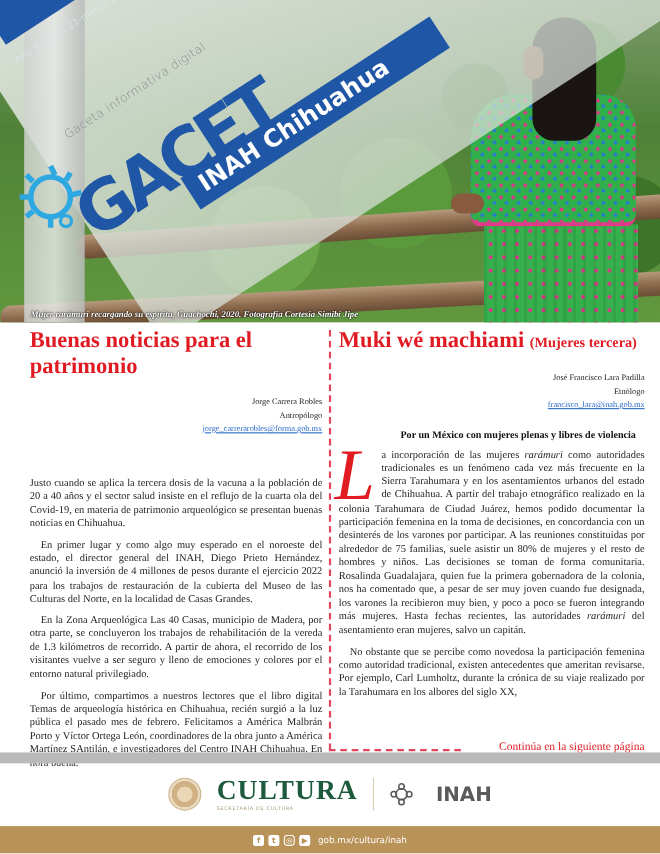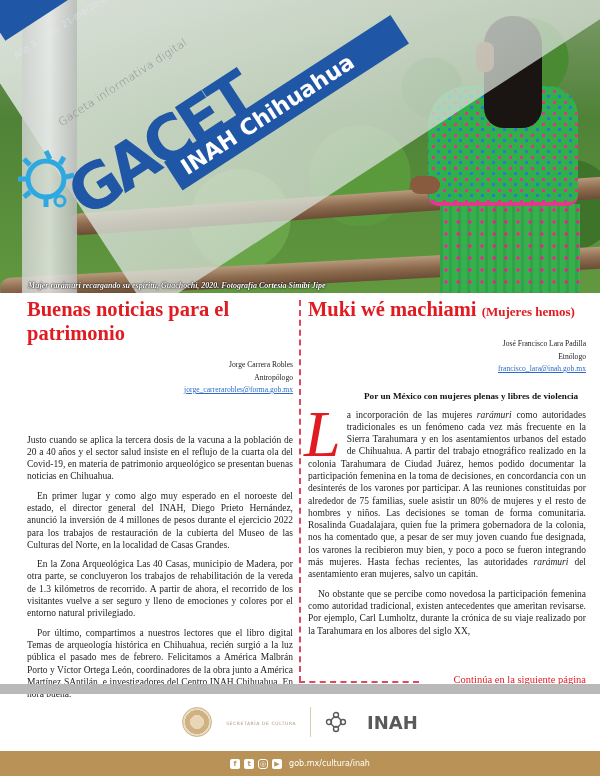--- a/index.html
+++ b/index.html
@@ -150,40 +150,41 @@
     <p class="indent">Por último, compartimos a nuestros lectores que el libro digital Temas de arqueología histórica en Chihuahua, recién surgió a la luz pública el pasado mes de febrero. Felicitamos a América Malbrán Porto y Víctor Ortega León, coordinadores de la obra junto a América Martínez SAntilán, e investigadores del Centro INAH Chihuahua. En hora buena.</p>
   </div>
 </div>
 
 <div class="divider-v"></div>
 <div class="divider-h"></div>
 
 <div class="col right">
   <h1 class="headline">
     <span>Muki wé machiami</span>
-    <span class="small">(Mujeres hemos)</span><br>
+    <span class="small">(Mujeres tercera)</span><br>
   </h1>
   <div class="byline">
     <div>José Francisco Lara Padilla</div>
     <div>Etnólogo</div>
     <a>francisco_lara@inah.gob.mx</a>
   </div>
   <div class="kicker">Por un México con mujeres plenas y libres de violencia</div>
   <div class="body-text">
     <p><span class="dropcap">L</span><span>a incorporación de las mujeres </span><em>rarámuri</em><span> como autoridades tradicionales es un fenómeno cada vez más frecuente en la Sierra Tarahumara y en los asentamientos urbanos del estado de Chihuahua. A partir del trabajo etnográfico realizado en la colonia Tarahumara de Ciudad Juárez, hemos podido documentar la participación femenina en la toma de decisiones, en concordancia con un desinterés de los varones por participar. A las reuniones constituidas por alrededor de 75 familias, suele asistir un 80% de mujeres y el resto de hombres y niños. Las decisiones se toman de forma comunitaria. Rosalinda Guadalajara, quien fue la primera gobernadora de la colonia, nos ha comentado que, a pesar de ser muy joven cuando fue designada, los varones la recibieron muy bien, y poco a poco se fueron integrando más mujeres. Hasta fechas recientes, las autoridades </span><em>rarámuri</em><span> del asentamiento eran mujeres, salvo un capitán.</span></p>
     <p class="indent">No obstante que se percibe como novedosa la participación femenina como autoridad tradicional, existen antecedentes que ameritan revisarse. Por ejemplo, Carl Lumholtz, durante la crónica de su viaje realizado por la Tarahumara en los albores del siglo XX,</p>
   </div>
 </div>
 
 <div class="continue">Continúa en la siguiente página</div>
 
 <div class="grey-band"></div>
 <div class="logos">
   <div class="escudo"></div>
   <div class="cultura-wrap">
+    <div class="cultura">CULTURA</div>
     <div class="secretaria">SECRETARÍA DE CULTURA</div>
   </div>
   <div class="vbar"></div>
   <div class="inah-wrap">
     <svg class="inah-icon" viewBox="0 0 22 22">
       <g fill="none" stroke="#5a5a5a" stroke-width="1.4">
         <circle cx="11" cy="11" r="5"></circle>
         <circle cx="11" cy="4" r="2.5"></circle>
           <circle cx="11" cy="18" r="2.5"></circle>
         <circle cx="4" cy="11" r="2.5"></circle>

